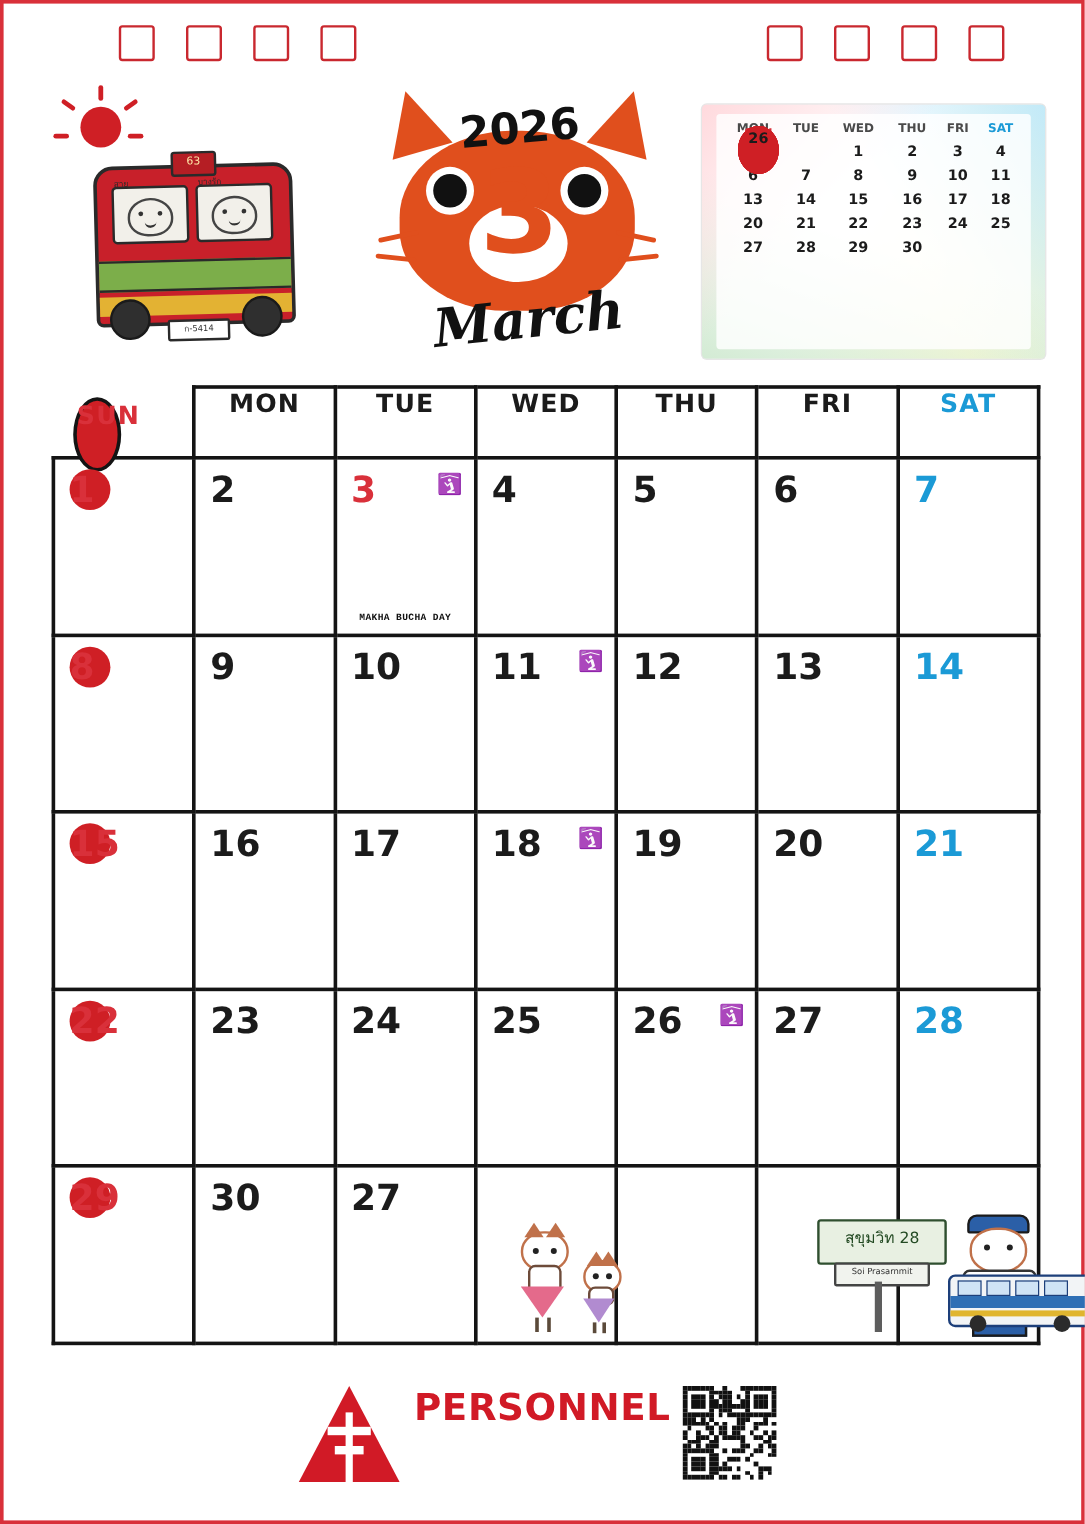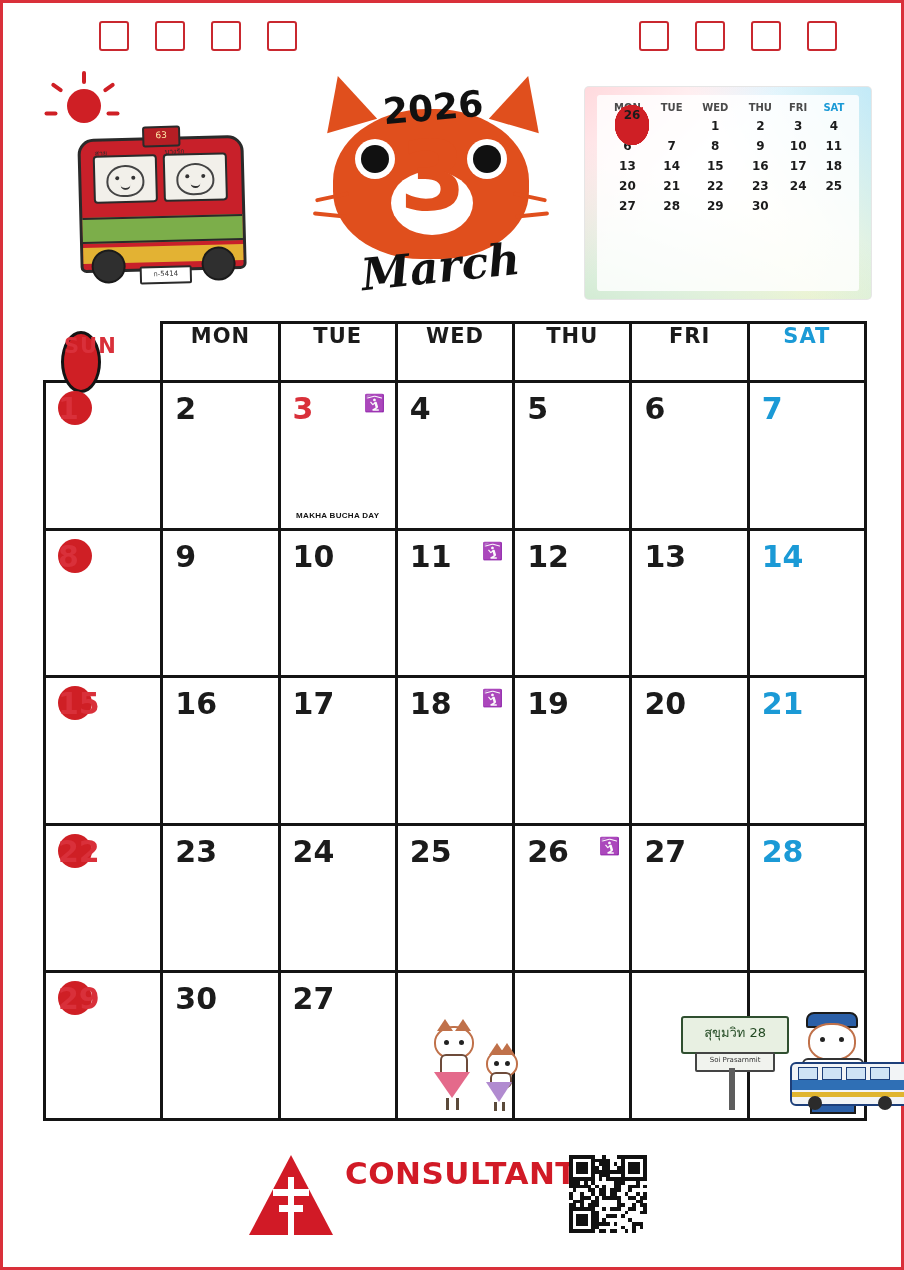--- a/index.html
+++ b/index.html
@@ -385,21 +385,21 @@
     text-align: center;
   }
   .holiday-note {
     position: absolute;
     left: 0; right: 0;
     bottom: 8px;
     text-align: center;
     font-size: 8px;
     font-weight: bold;
     color: #111;
-    font-family: Liberation Sans, sans-serif;
+    font-family: Liberation Mono, monospace;
     letter-spacing: .3px;
   }
 
   
   .doodle { position: absolute; bottom: 6px; }
 
   .kids { left: 28px; width: 110px; height: 92px; }
   .cat-body {
     position: absolute;
     border: 2px solid #6d4b3a;
@@ -928,21 +928,21 @@
 
   <div class="footer">
     <div class="logo-wrap">
       <div class="logo-mark">
         <div class="logo-tri"></div>
         <div class="logo-cut" style="left:24px; top:34px; width:36px; height:7px;"></div>
         <div class="logo-cut" style="left:30px; top:50px; width:24px; height:7px;"></div>
         <div class="logo-cut" style="left:39px; top:22px; width:6px; height:58px;"></div>
       </div>
       <div class="logo-text">
-        <div>CONSULTANT</div>
+        <div>PERSONNEL</div>
       </div>
     </div>
     <div class="qr" id="qr">
         <div class="cell" style="left: 0px; top: 0px; width: 3.71429px; height: 3.71429px;"></div>
         <div class="cell" style="left: 3.71429px; top: 0px; width: 3.71429px; height: 3.71429px;"></div>
         <div class="cell" style="left: 7.42857px; top: 0px; width: 3.71429px; height: 3.71429px;"></div>
         <div class="cell" style="left: 11.1429px; top: 0px; width: 3.71429px; height: 3.71429px;"></div>
         <div class="cell" style="left: 14.8571px; top: 0px; width: 3.71429px; height: 3.71429px;"></div>
         <div class="cell" style="left: 18.5714px; top: 0px; width: 3.71429px; height: 3.71429px;"></div>
         <div class="cell" style="left: 22.2857px; top: 0px; width: 3.71429px; height: 3.71429px;"></div>

